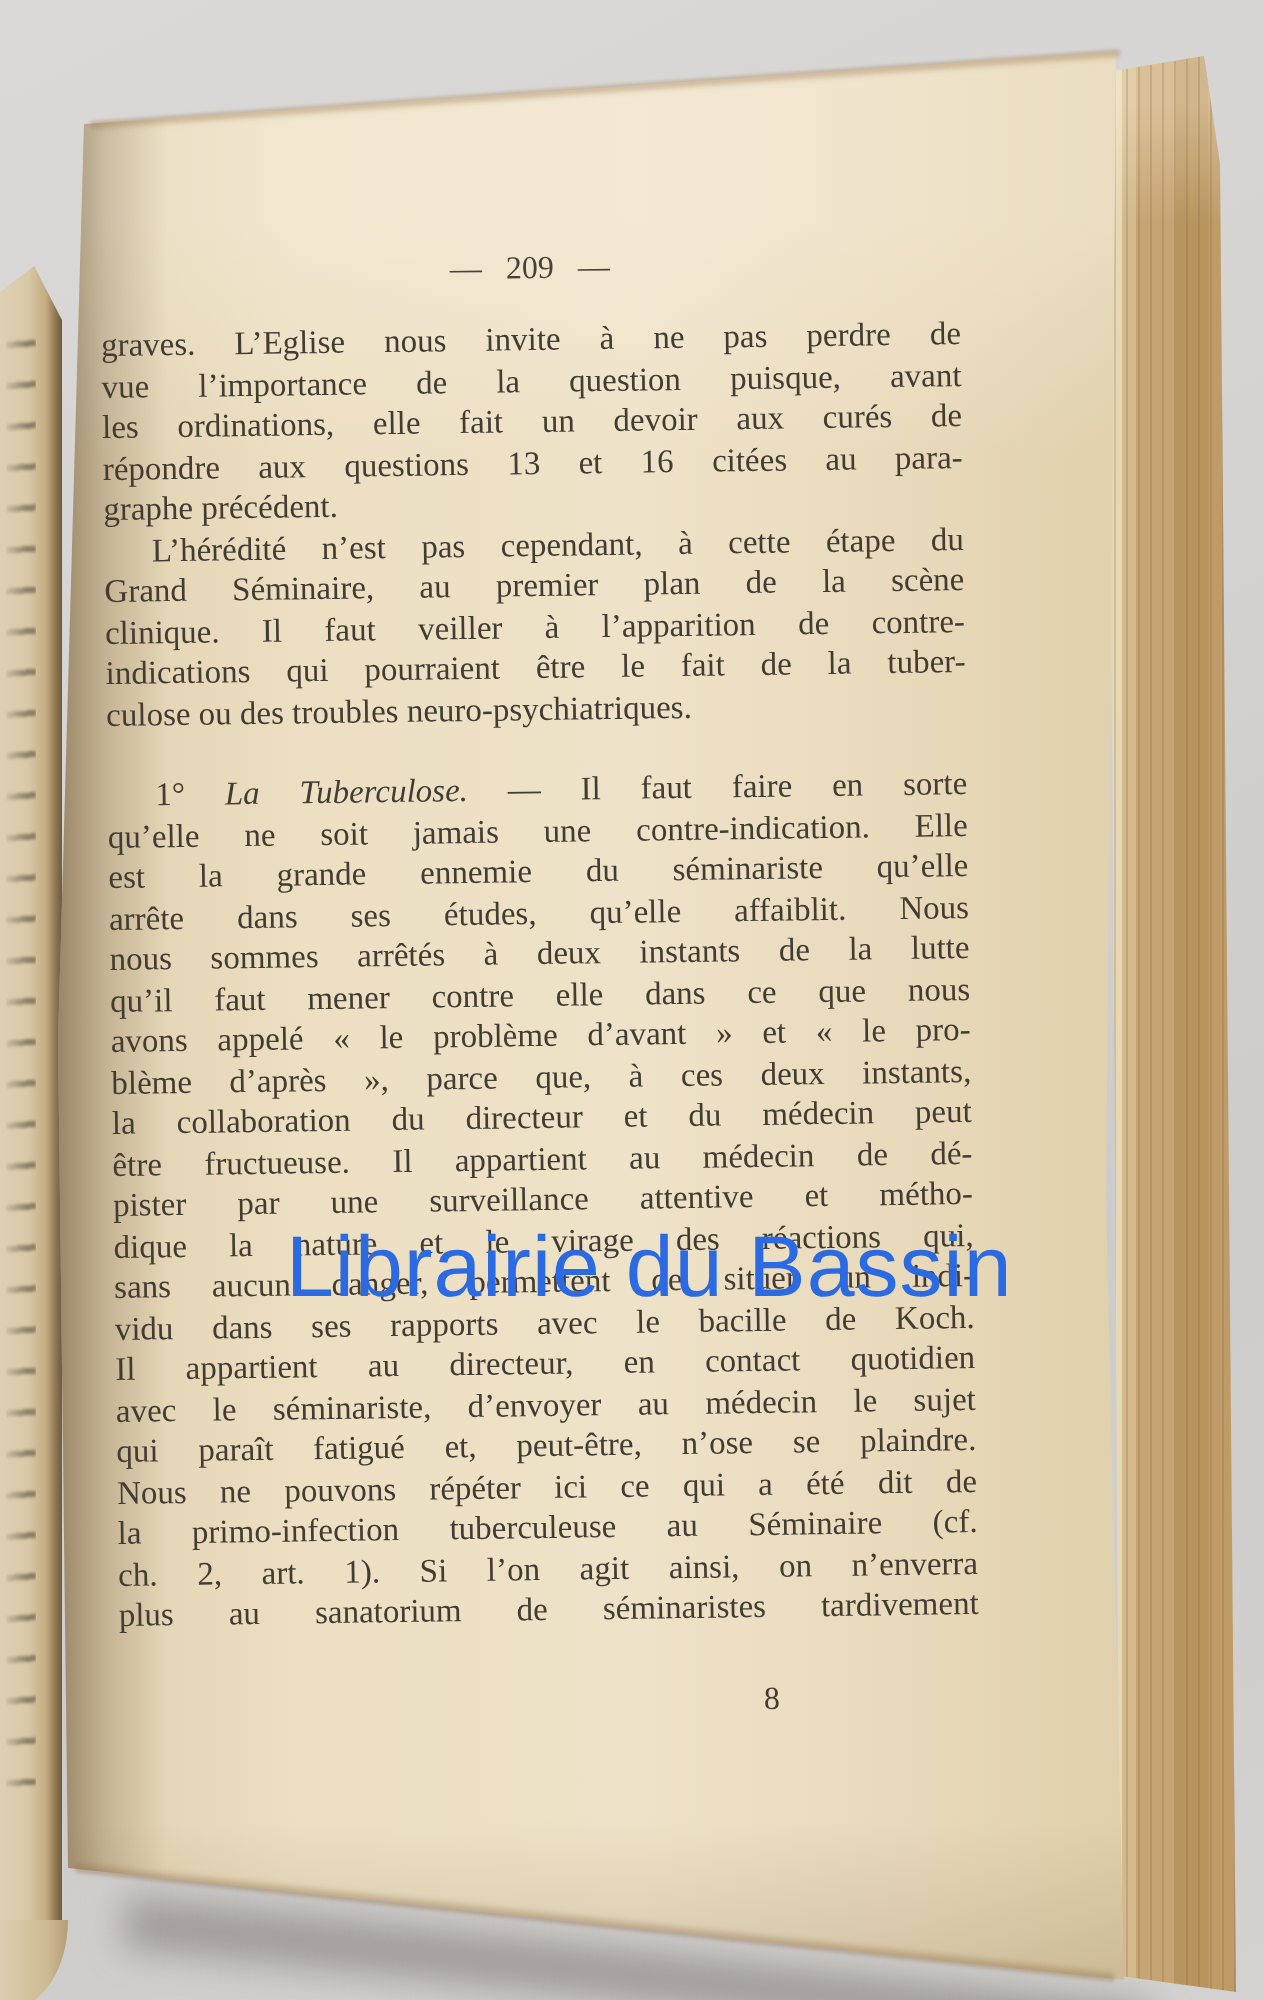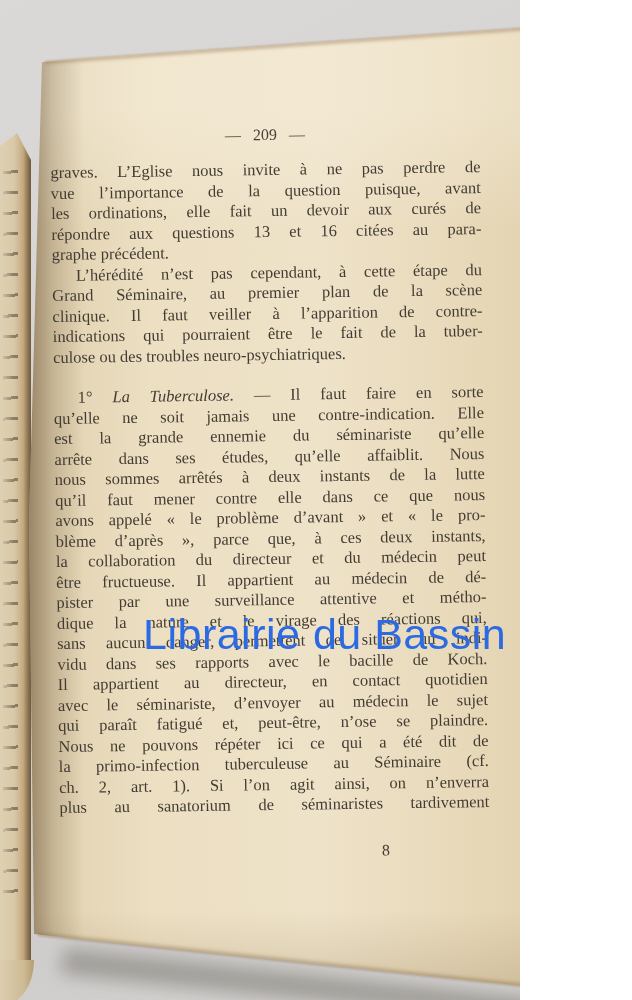--- a/index.html
+++ b/index.html
@@ -1,18 +1,18 @@
 <!DOCTYPE html>
 <html><head>
 <meta charset="utf-8">
 <style>
   html,body{margin:0;padding:0;}
   body{width:632px;height:1000px;overflow:hidden;font-family:"Liberation Serif","DejaVu Serif",serif;}
 
-  .photo{position:relative;width:520px;height:1000px;overflow:hidden;
+  .photo{position:relative;width:632px;height:1000px;overflow:hidden;
     background:linear-gradient(155deg,#dbd9d7 0%,#d6d4d2 35%,#cecccb 68%,#d4d2d0 100%);}
 
   
   .book-shadow{position:absolute;left:62px;top:948px;width:516px;height:26px;
     background:rgba(118,114,108,.55);filter:blur(9px);
     transform:rotate(6deg);transform-origin:left center;z-index:0;}
 
   
   .left-page{position:absolute;left:0;top:130px;width:31px;height:845px;z-index:1;
     background:linear-gradient(90deg,#ded0b2 0,#d9c9a8 14px,#c4ab81 23px,#8d7452 28px,#6e5a3e 31px);

